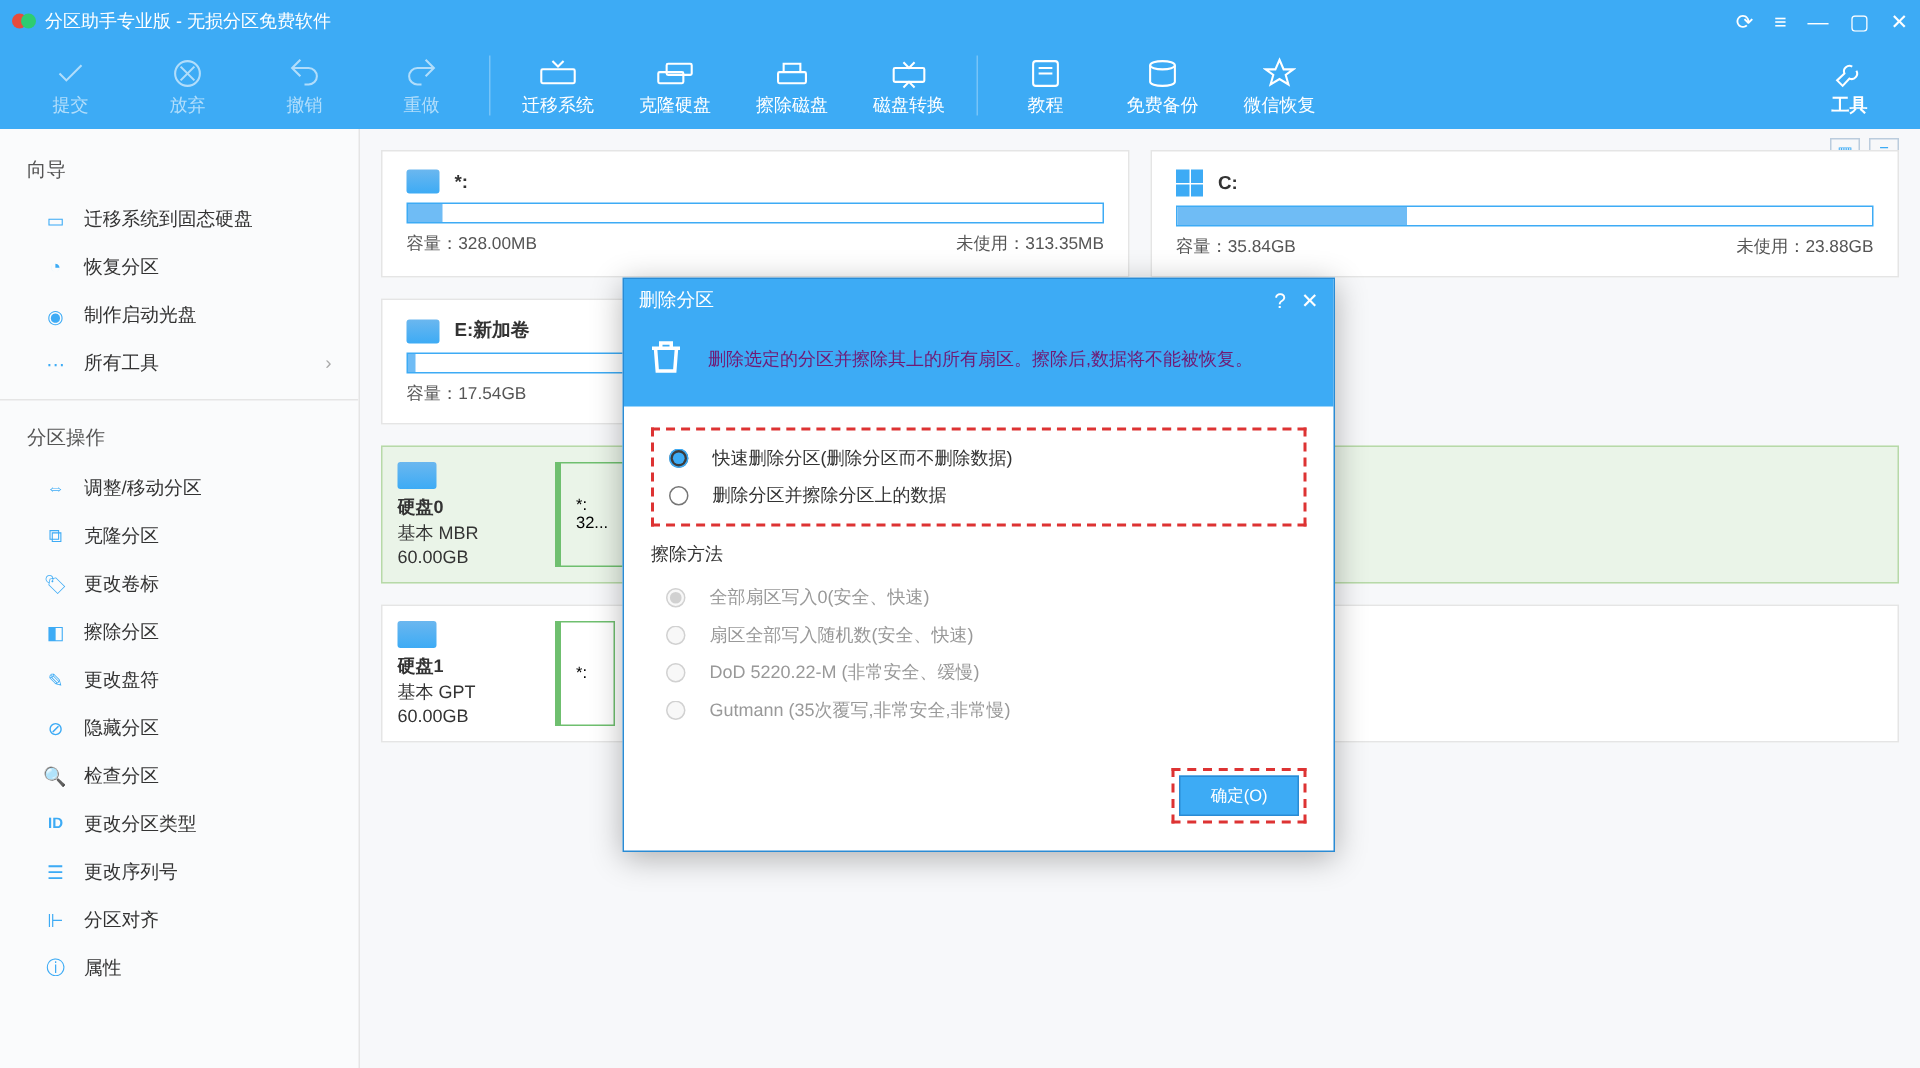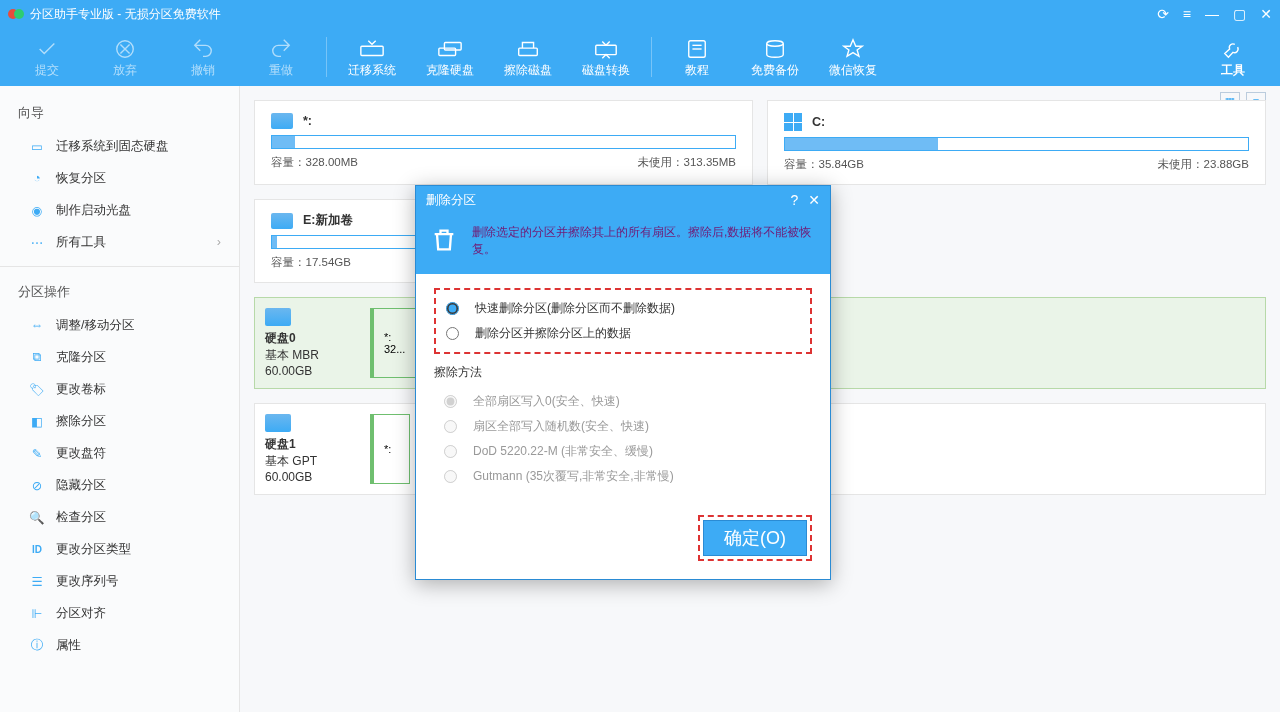--- a/index.html
+++ b/index.html
@@ -45,36 +45,36 @@
 
 .disk-panel { background: #fff; border: 1px solid #e5e5e5; padding: 10px; display: flex; gap: 10px; align-items: stretch; margin-bottom: 14px; }
 .disk-panel .disk-info { width: 95px; font-size: 12px; color: #333; }
 .disk-panel .disk-info .dicon { width: 26px; height: 18px; background: linear-gradient(#6bb7ef,#3dabf5); border-radius: 2px; margin-bottom: 4px; }
 .disk-panel .disk-strip { flex: 1; display: flex; gap: 4px; }
 .disk-panel .seg { border: 1px solid #6fbf6f; border-left: 4px solid #6fbf6f; padding: 6px 10px; font-size: 11px; display: flex; flex-direction: column; justify-content: center; }
 
 .disk-panel.selected { background: #eaf4e8; border-color: #b7d9a8; }
 
 
-.modal { position: absolute; left: 415px; top: 185px; width: 416px; background: #fff; border: 1px solid #2a8bd4; box-shadow: 0 4px 20px rgba(0,0,0,0.3); z-index: 100; }
+.modal { position: absolute; left: 415px; top: 185px; width: 475px; background: #fff; border: 1px solid #2a8bd4; box-shadow: 0 4px 20px rgba(0,0,0,0.3); z-index: 100; }
 .modal-title { background: #3dabf5; color: #fff; height: 28px; display: flex; align-items: center; padding: 0 10px; font-size: 12.5px; }
 .modal-title .mt-controls { margin-left: auto; display: flex; gap: 10px; font-size: 14px; }
 .modal-desc { background: #3dabf5; color: #701a75; padding: 10px 14px 16px; display: flex; align-items: center; gap: 14px; font-size: 12px; }
 .modal-desc .trash-icon svg { width: 28px; height: 28px; stroke: #fff; fill: none; stroke-width: 2; }
 .modal-body { padding: 14px 18px 18px; font-size: 12px; color: #333; }
 .modal-body .cur-part { margin-bottom: 6px; }
 .radio-group { padding: 4px 10px; }
 .radio-group.highlighted { border: 2px dashed #d33; padding: 6px 10px; margin-bottom: 10px; }
 .radio-item { display: flex; align-items: center; gap: 16px; padding: 4px 0; font-size: 12px; }
 .radio-item input { accent-color: #3dabf5; }
 .radio-item.disabled { color: #999; }
 .wipe-label { margin: 8px 0 4px; }
 .modal-footer { padding: 4px 18px 18px; display: flex; justify-content: flex-end; }
 .modal-footer .ok-wrap { border: 2px dashed #d33; padding: 3px; }
-.modal-footer button { background: #3dabf5; color: #fff; border: 1px solid #2a8bd4; padding: 5px 20px; font-size: 18px; cursor: pointer; }
+.modal-footer button { background: #3dabf5; color: #fff; border: 1px solid #2a8bd4; padding: 5px 20px; font-size: 11px; cursor: pointer; }
 </style>
 </head>
 <body>
 
 <div class="titlebar">
   <span class="logo">
     <svg viewBox="0 0 16 16">
         <circle cx="5" cy="8" r="5" fill="#e74c3c"></circle>
         <circle cx="11" cy="8" r="5" fill="#2ecc71"></circle>
       </svg>

